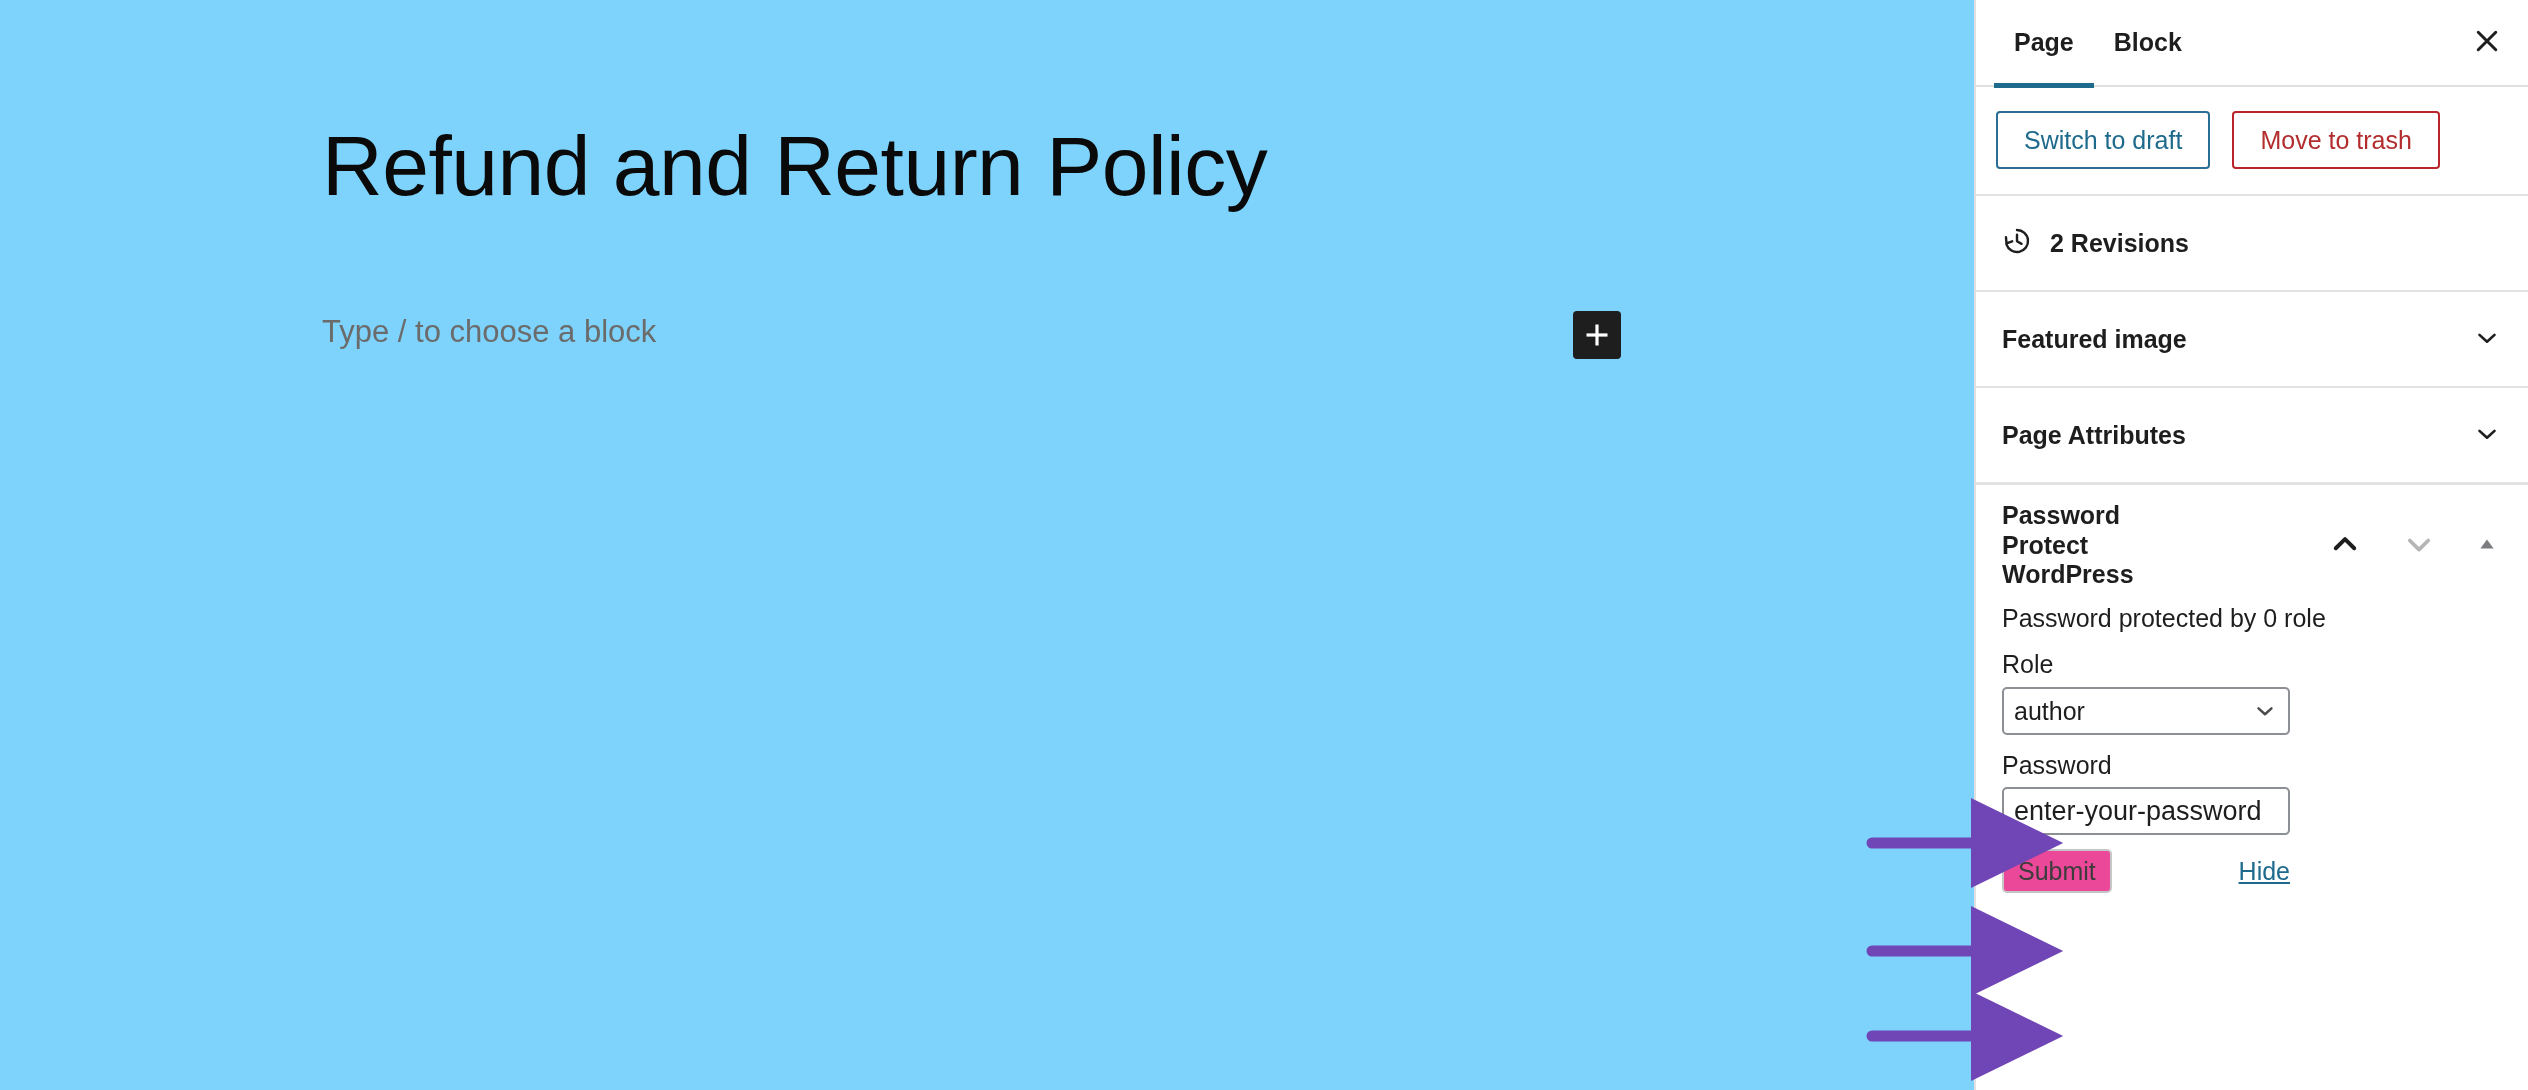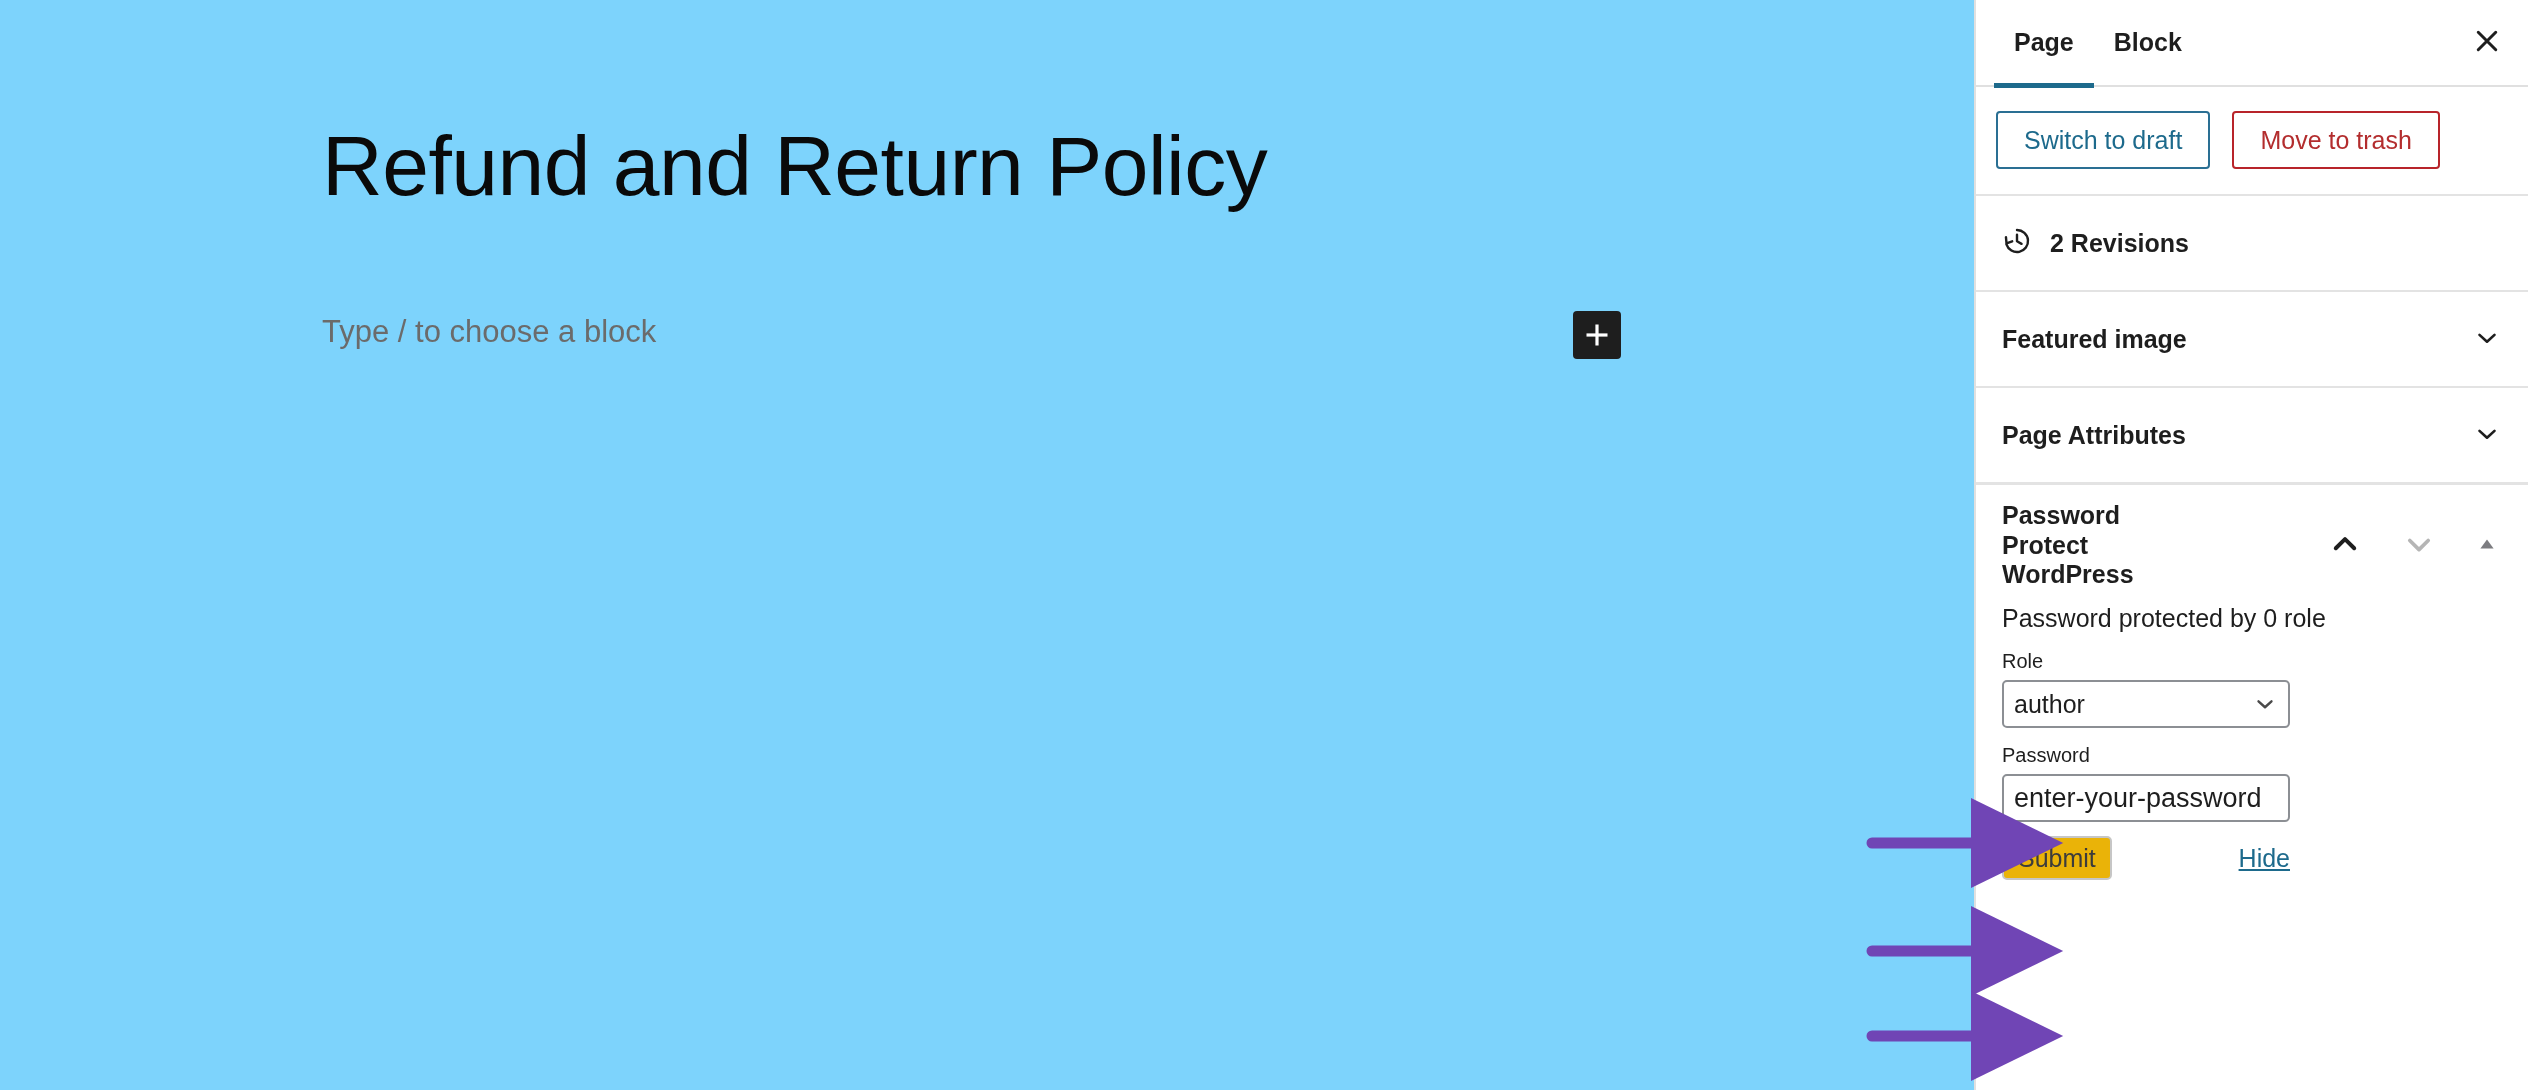--- a/index.html
+++ b/index.html
@@ -222,21 +222,21 @@
   }
 
   .pp-status {
     margin-top: 12px;
     font-size: 25px;
     color: #1e1e1e;
     line-height: 1.3;
   }
   .pp-field-label {
     margin-top: 14px;
-    font-size: 20px;
+    font-size: 25px;
     color: #1e1e1e;
     line-height: 1.3;
   }
 
   .pp-select-wrap {
     position: relative;
     margin-top: 6px;
     width: 288px;
     height: 48px;
   }
@@ -280,21 +280,21 @@
   .pp-submit-row {
     margin-top: 14px;
     display: flex;
     align-items: center;
     width: 288px;
     justify-content: space-between;
   }
   .pp-submit {
     height: 44px;
     padding: 0 14px;
-    background: #eab308;
+    background: #ec4899;
     border: 2px solid #c6c6c6;
     border-radius: 5px;
     font-family: inherit;
     font-size: 25px;
     color: #3c3c3c;
     cursor: pointer;
     line-height: 40px;
   }
   .pp-hide-link {
     font-size: 25px;

